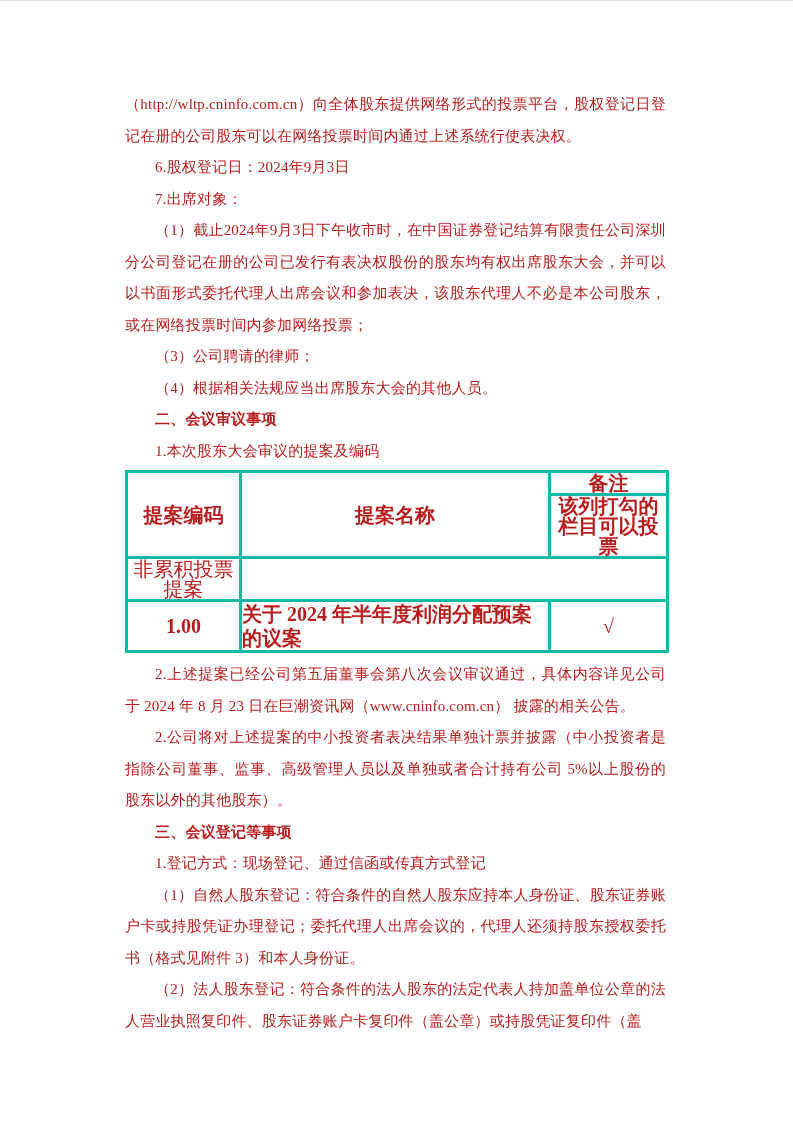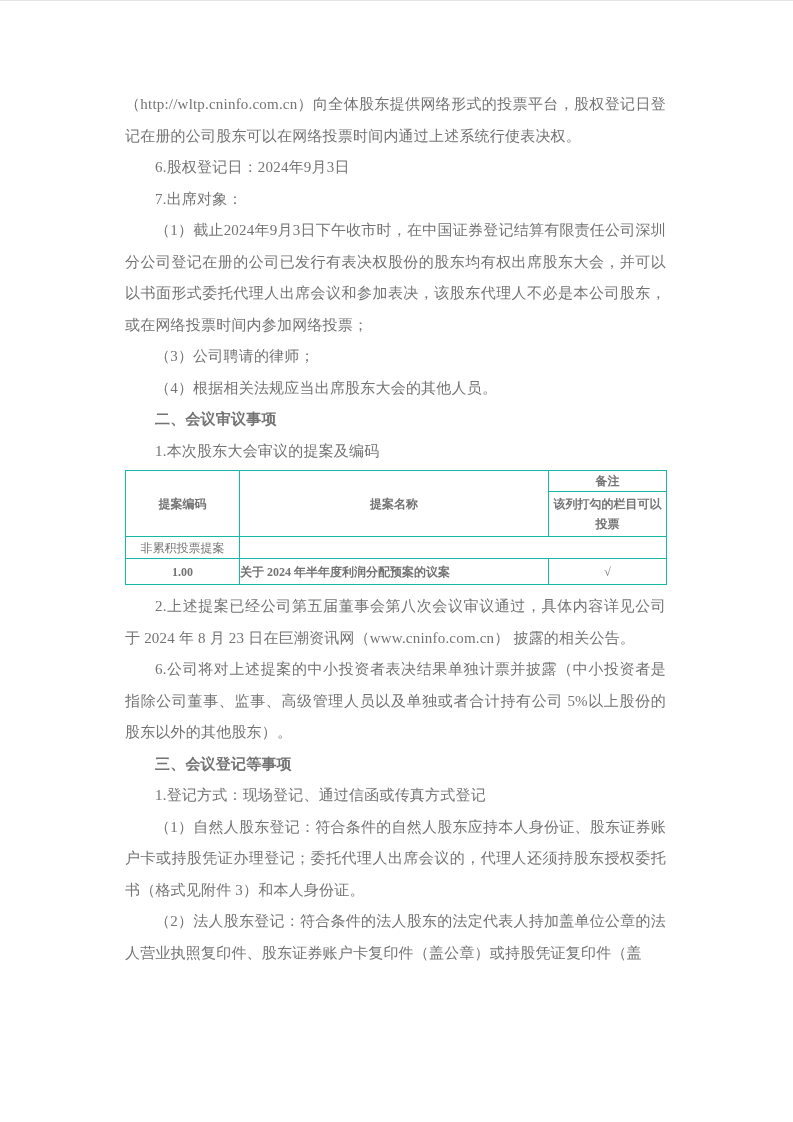--- a/index.html
+++ b/index.html
@@ -7,21 +7,21 @@
     padding: 0;
     background: #ffffff;
   }
   .page {
     position: relative;
     width: 793px;
     height: 1122px;
     background: #ffffff;
     overflow: hidden;
     font-family: "Liberation Serif", "DejaVu Serif", serif;
-    color: #737373;
+    color: #b91c1c;
     border-top: 1px solid #e4e4e4;
     box-sizing: border-box;
   }
   .content {
     position: absolute;
     left: 125px;
     top: 88px;
     width: 541px;
   }
   .content p {
@@ -38,22 +38,22 @@
     font-weight: 700;
   }
   table.proposal-table {
     width: 100%;
     border-collapse: collapse;
     margin: 3px 0 6px 0;
     table-layout: fixed;
   }
   table.proposal-table th,
   table.proposal-table td {
-    border: 1px solid #14b8a6;
-    font-size: 12px;
+    border: 3px solid #14b8a6;
+    font-size: 20px;
     padding: 0;
     vertical-align: middle;
   }
   table.proposal-table th {
     font-weight: 700;
     text-align: center;
     line-height: 20px;
   }
   col.c1 { width: 114px; }
   col.c2 { width: 309px; }
@@ -101,20 +101,20 @@
       </tr>
       <tr class="r-data">
         <td class="cell-center">1.00</td>
         <td class="cell-name">关于 2024 年半年度利润分配预案的议案</td>
         <td class="cell-center">√</td>
       </tr>
     </tbody>
       </table>
 
     <p class="indent">2.上述提案已经公司第五届董事会第八次会议审议通过，具体内容详见公司于 2024 年 8 月 23 日在巨潮资讯网（www.cninfo.com.cn） 披露的相关公告。</p>
-    <p class="indent">6.公司将对上述提案的中小投资者表决结果单独计票并披露（中小投资者是指除公司董事、监事、高级管理人员以及单独或者合计持有公司 5%以上股份的股东以外的其他股东）。</p>
+    <p class="indent">2.公司将对上述提案的中小投资者表决结果单独计票并披露（中小投资者是指除公司董事、监事、高级管理人员以及单独或者合计持有公司 5%以上股份的股东以外的其他股东）。</p>
     <p class="indent heading">三、会议登记等事项</p>
     <p class="indent">1.登记方式：现场登记、通过信函或传真方式登记</p>
     <p class="indent">（1）自然人股东登记：符合条件的自然人股东应持本人身份证、股东证券账户卡或持股凭证办理登记；委托代理人出席会议的，代理人还须持股东授权委托书（格式见附件 3）和本人身份证。</p>
     <p class="indent">（2）法人股东登记：符合条件的法人股东的法定代表人持加盖单位公章的法人营业执照复印件、股东证券账户卡复印件（盖公章）或持股凭证复印件（盖</p>
 
   </div>
 </div>
 
 </body></html>

